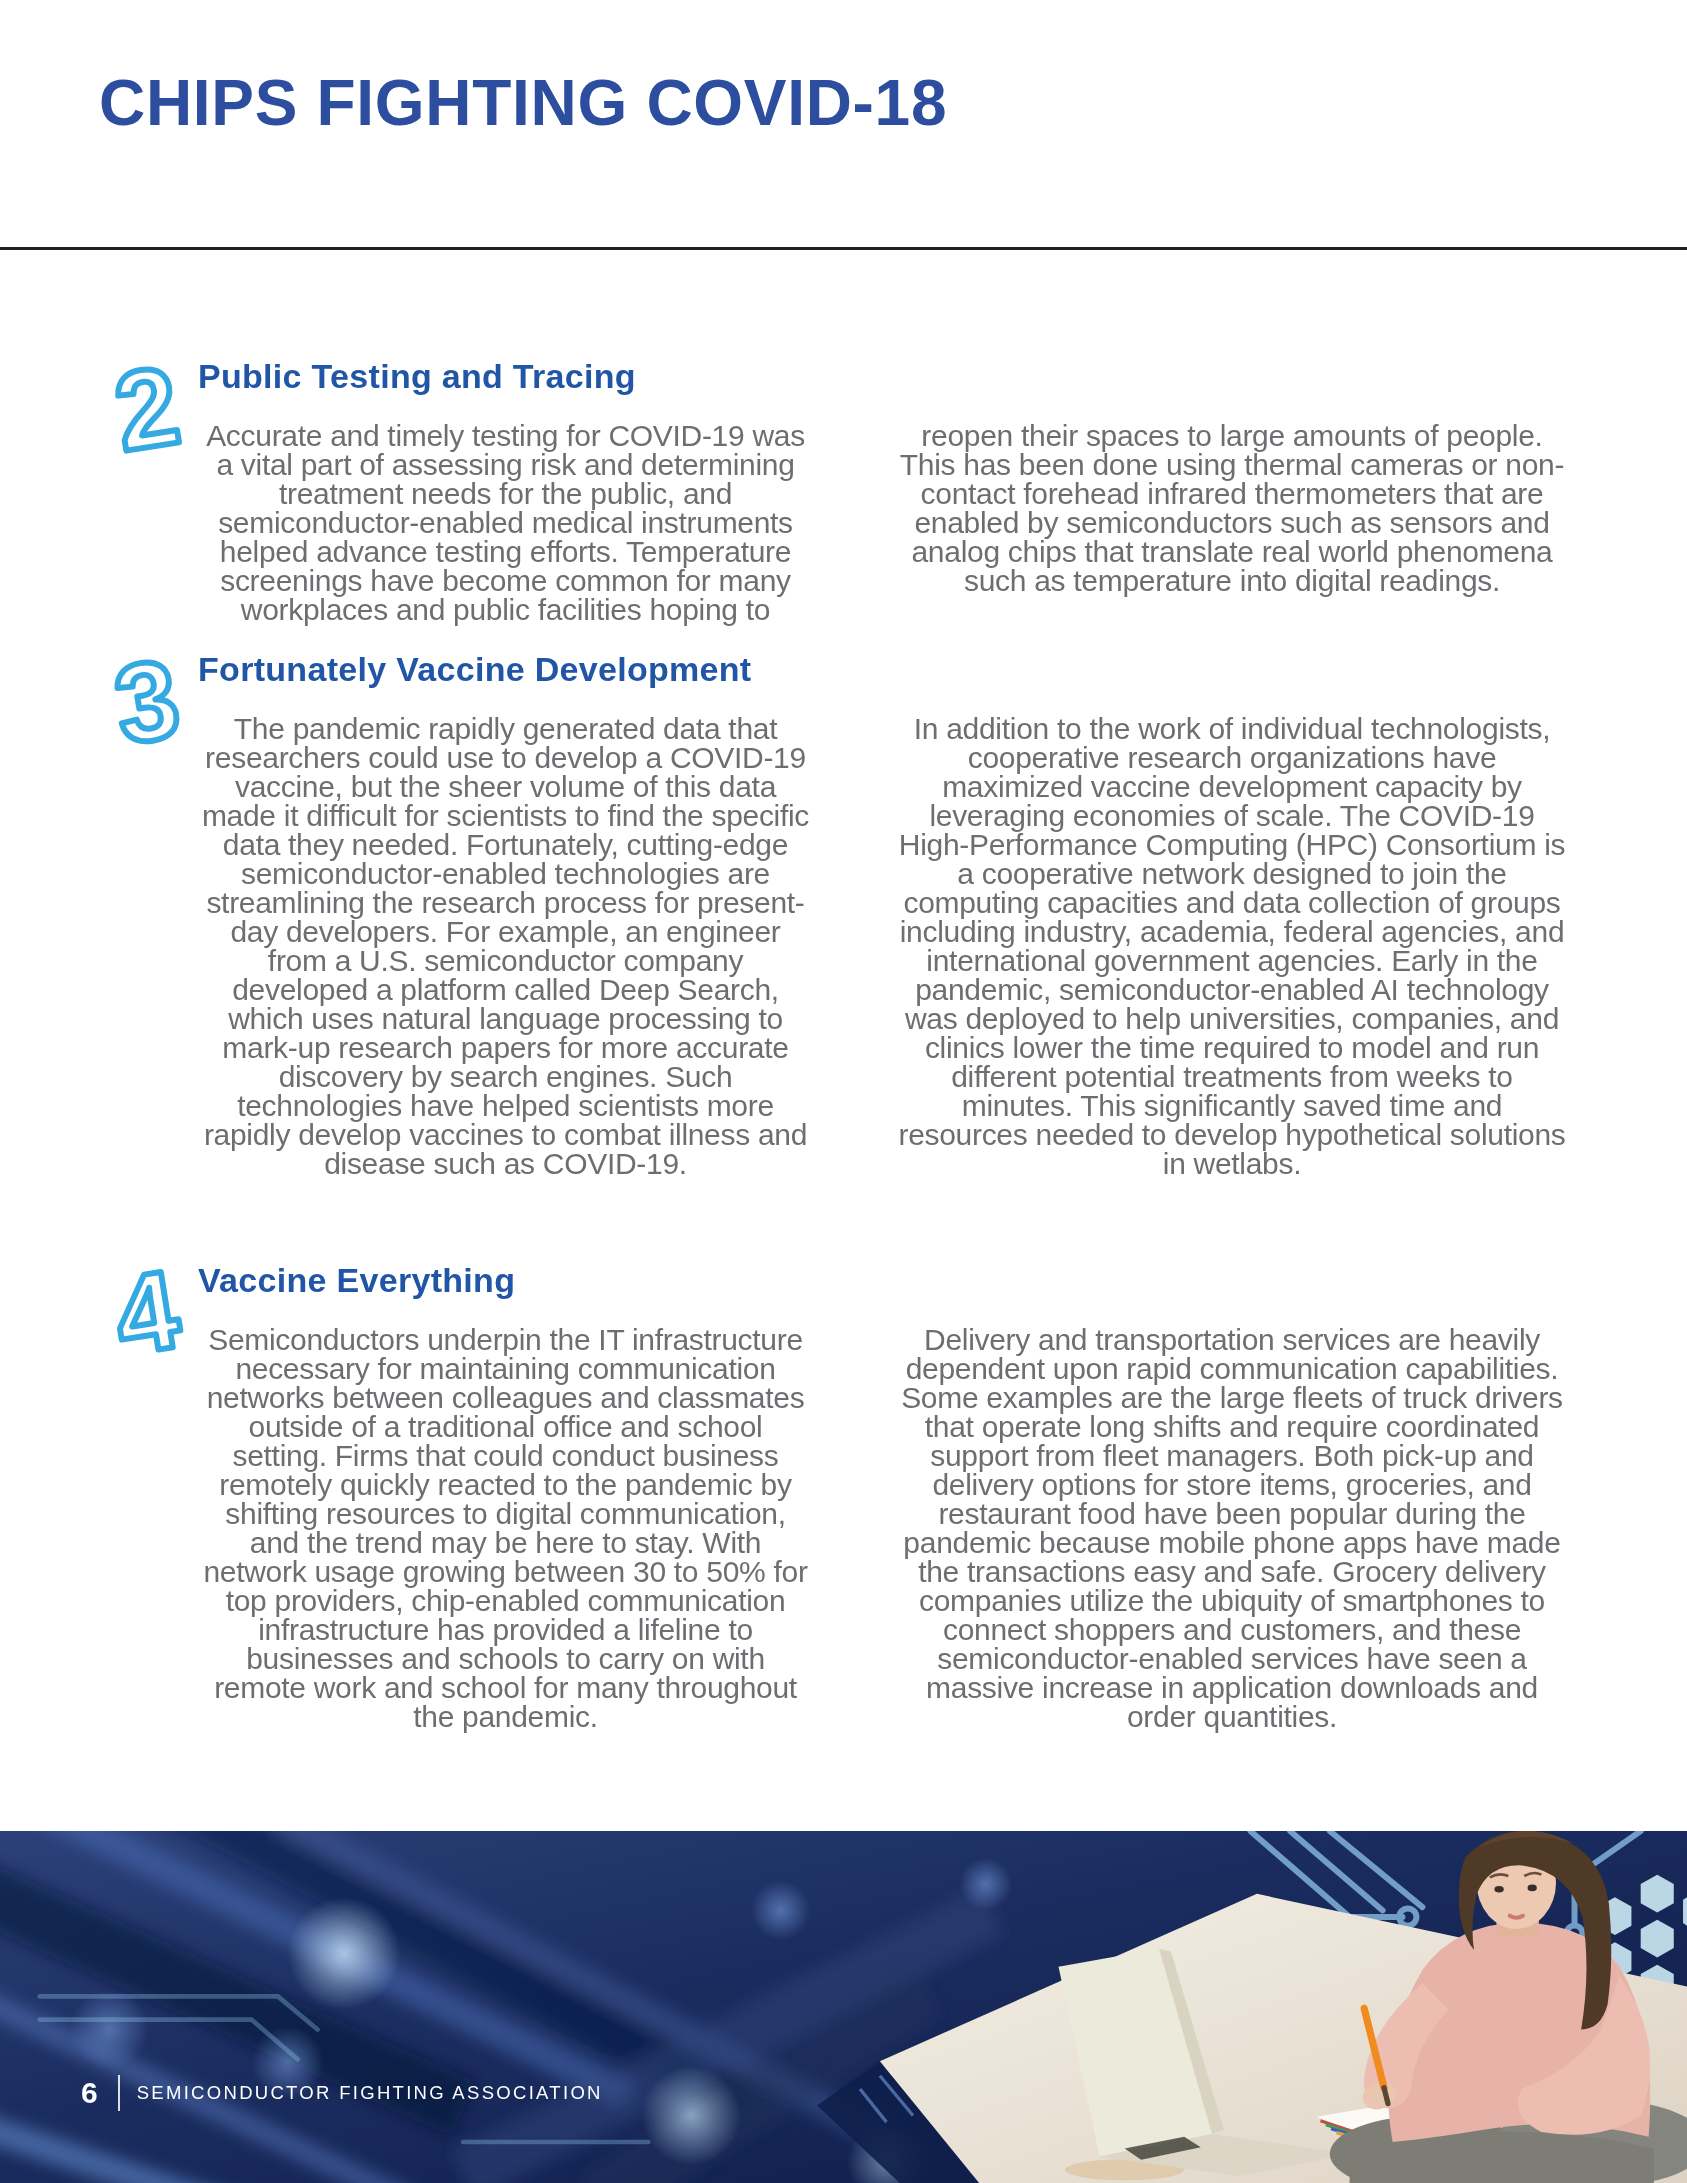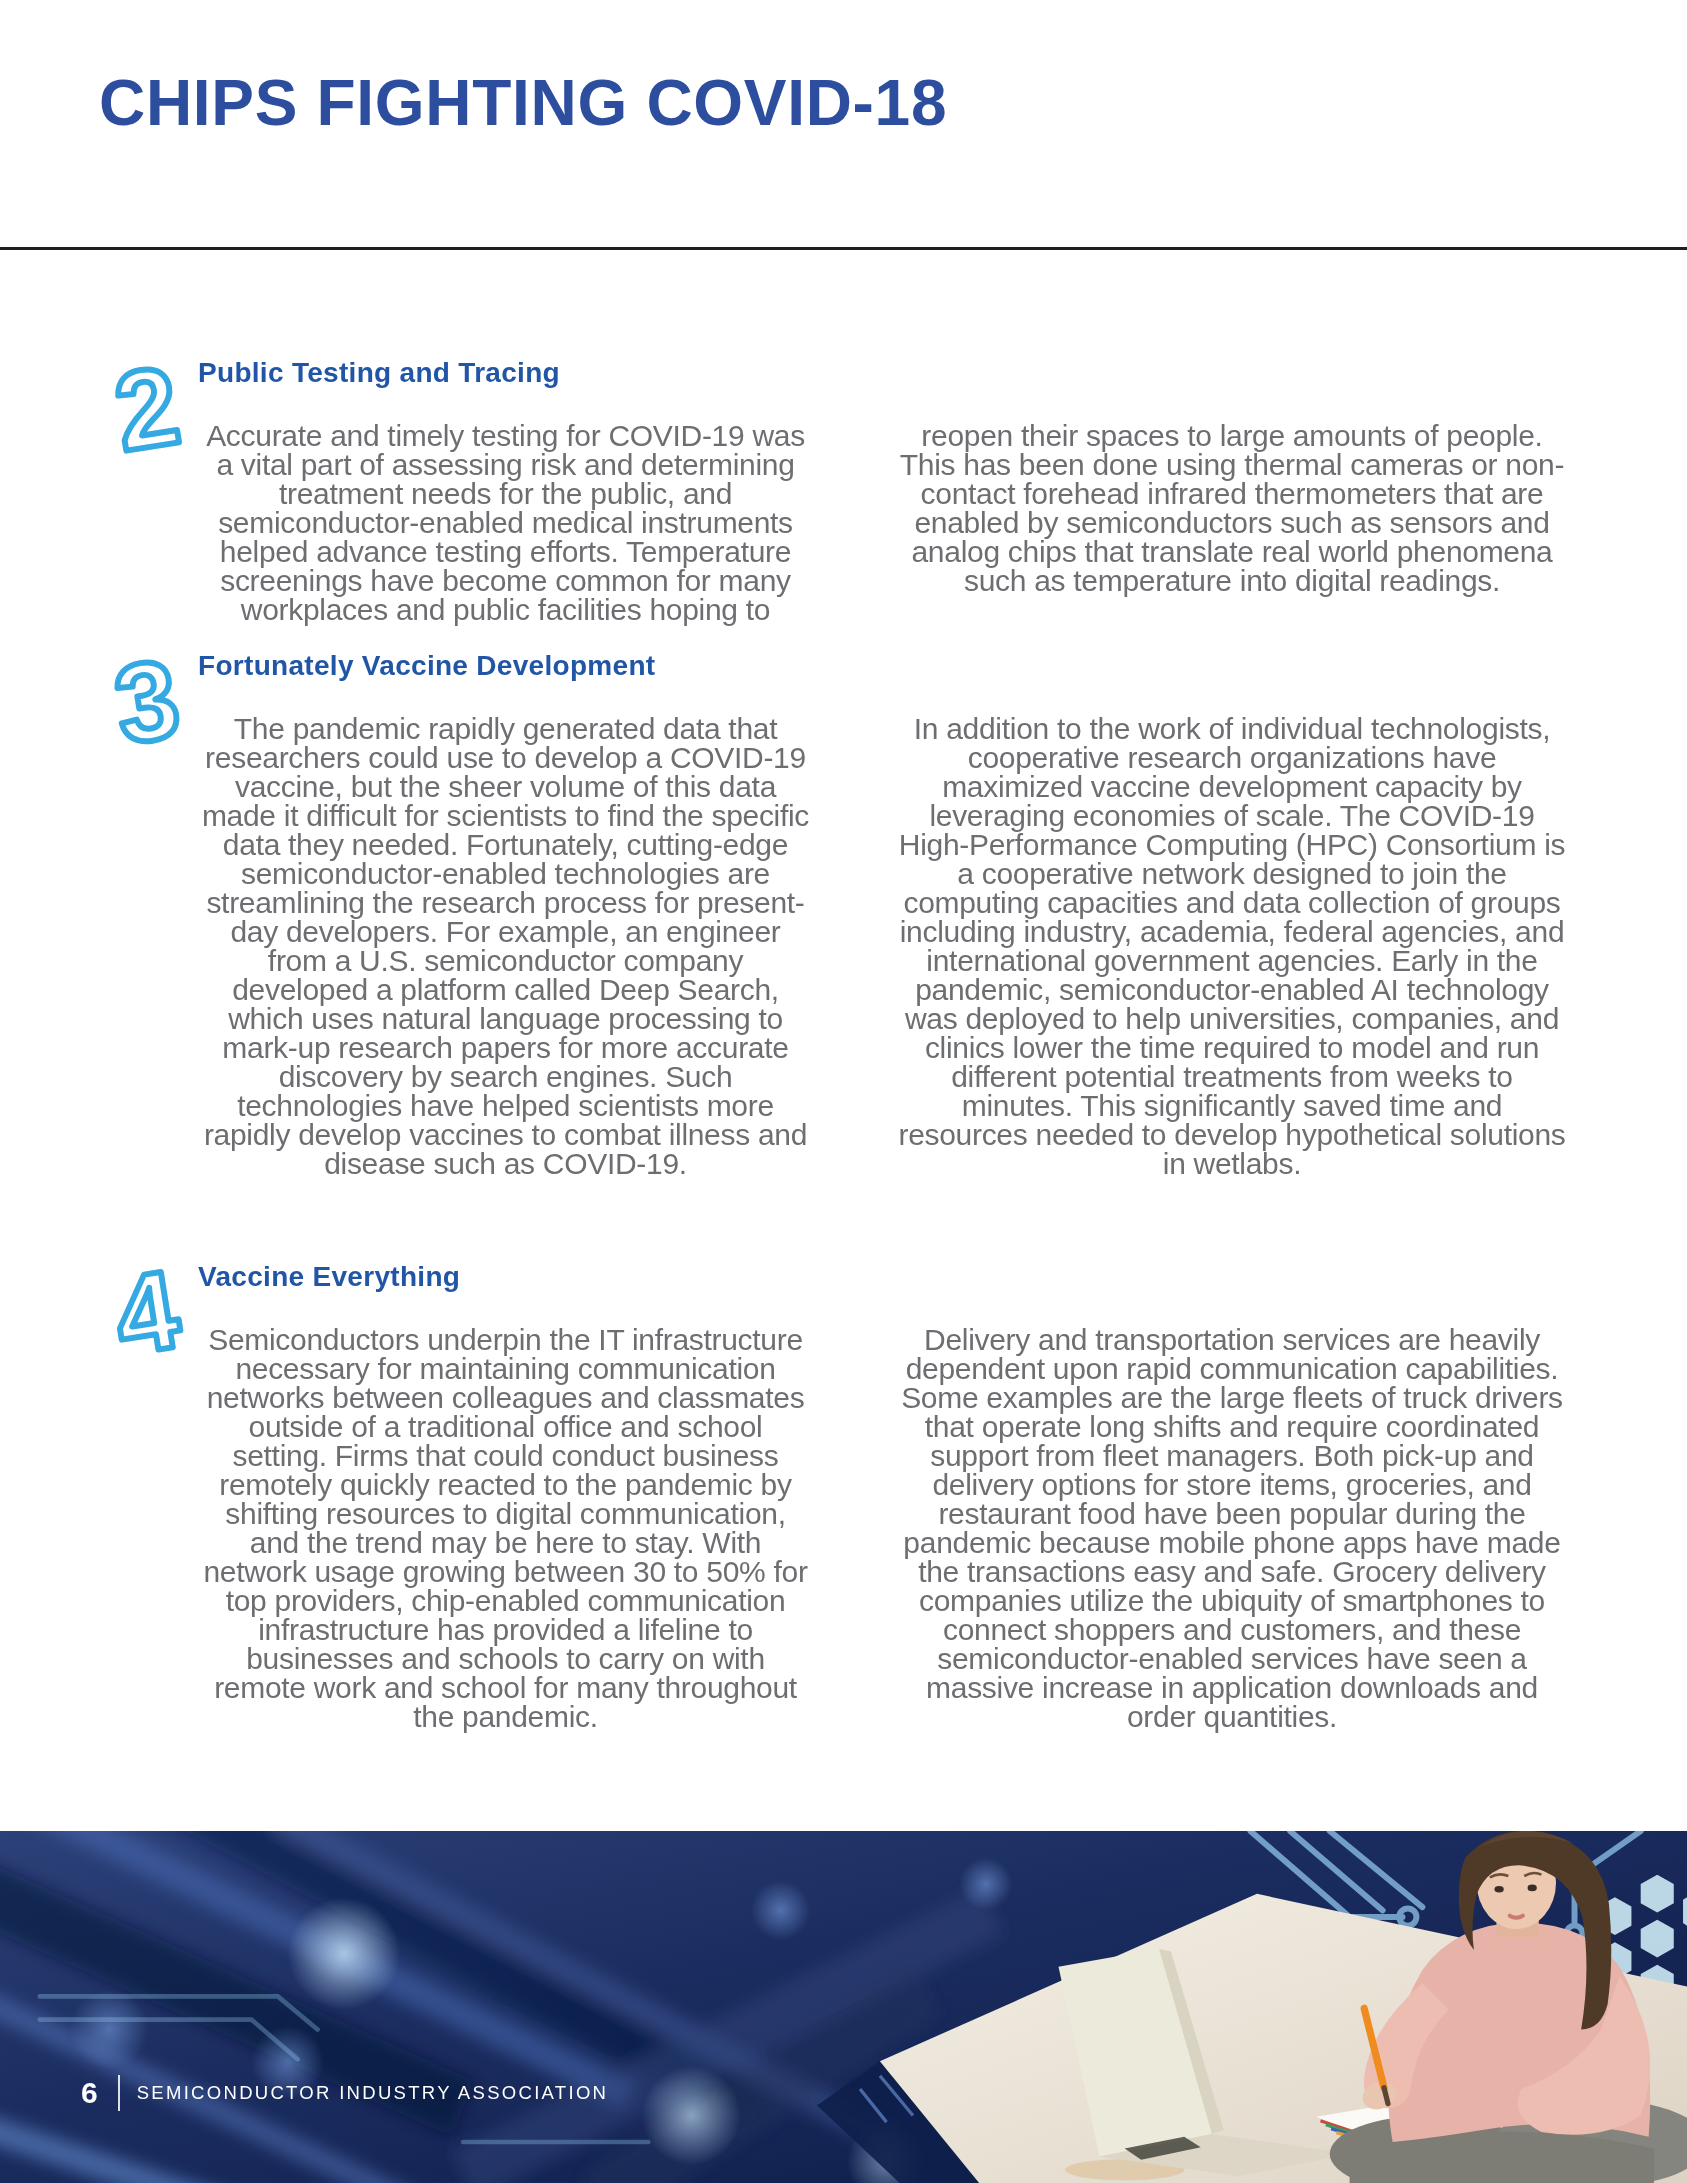--- a/index.html
+++ b/index.html
@@ -30,21 +30,21 @@
   .sec-num{position:absolute;left:98px;top:-12px;width:132px;height:159px;}
   .sec-num svg{overflow:visible;}
   .sec-num text{
     font-family:"Liberation Sans", sans-serif;
     font-size:168px;font-weight:700;
     fill:none;stroke:#35a9e1;stroke-width:9px;stroke-linejoin:round;
   }
 
   .sec-heading{
     position:absolute;left:198px;top:0;
-    font-size:28px;font-weight:700;letter-spacing:0.3px;
+    font-size:34px;font-weight:700;letter-spacing:0.3px;
     color:#2156a7;white-space:nowrap;
   }
   .sec-cols{position:absolute;left:0;top:64px;width:1687px;}
   .col{
     position:absolute;top:0;
     font-size:30px;line-height:29px;color:#6d6e71;
     letter-spacing:-0.3px;text-align:center;
   }
   .col-left{left:198px;width:615px;}
   .col-right{left:898px;width:668px;}
@@ -286,17 +286,17 @@
         <path d="M2252,70 Q2266,62 2280,68" stroke="#6b4f38" stroke-width="4" fill="none"></path>
         <path d="M2304,68 Q2318,60 2330,66" stroke="#6b4f38" stroke-width="4" fill="none"></path>
         <path d="M2282,128 Q2292,134 2302,128" stroke="#c97b6e" stroke-width="6" fill="none" stroke-linecap="round"></path>
       </g>
     </svg>
   </div>
 
   <div class="footer">
     <span class="pagenum">6</span>
     <span class="sep"></span>
-    <span class="org">SEMICONDUCTOR INDUSTRY ASSOCIATION</span>
+    <span class="org">SEMICONDUCTOR FIGHTING ASSOCIATION</span>
   </div>
 
 </div>
 
 
 </body></html>

